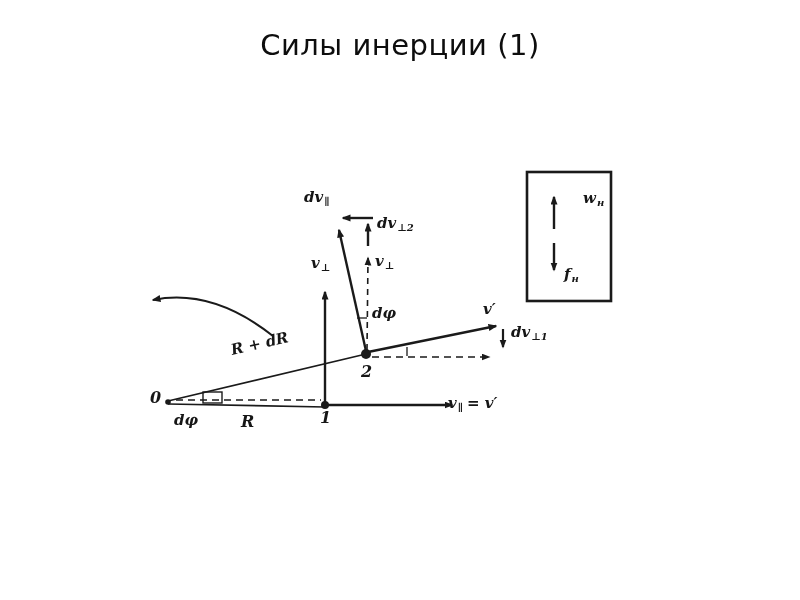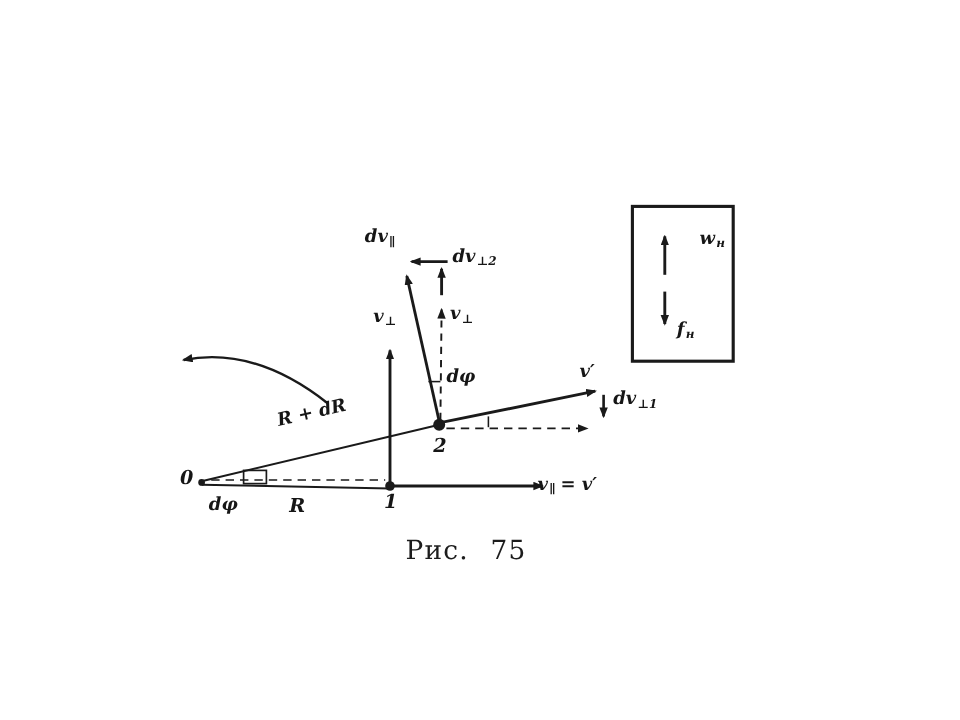--- a/index.html
+++ b/index.html
@@ -50,20 +50,21 @@
     word-spacing:10px;
     letter-spacing:1px;
   }
   .num{font-size:16px;}
 </style>
 </head>
 <body>
 
 <div class="slide">
 
+  <div class="slide-title">Силы инерции (1)</div>
 
   <svg class="fig-svg" width="800" height="600" viewBox="0 0 800 600">
     <defs>
       <marker id="arr" markerWidth="9" markerHeight="8" refX="7.5" refY="3.5" orient="auto" markerUnits="userSpaceOnUse">
         <path d="M0,0 L9,3.5 L0,7 Z" fill="#1a1a1a"></path>
       </marker>
     </defs>
 
     <path d="M 273 336 Q 212 288 153 300" fill="none" stroke="#1a1a1a" stroke-width="2" marker-end="url(#arr)"></path>
 
@@ -90,21 +91,21 @@
     <line x1="373" y1="218" x2="343" y2="218" stroke="#1a1a1a" stroke-width="2.4" marker-end="url(#arr)"></line>
     <line x1="357" y1="318" x2="367" y2="318" stroke="#1a1a1a" stroke-width="1.3"></line>
 
     <rect x="527" y="172" width="84" height="129" fill="#ffffff" stroke="#1a1a1a" stroke-width="2.6"></rect>
     <line x1="554" y1="229" x2="554" y2="197" stroke="#1a1a1a" stroke-width="2.4" marker-end="url(#arr)"></line>
     <line x1="554" y1="243" x2="554" y2="270" stroke="#1a1a1a" stroke-width="2.4" marker-end="url(#arr)"></line>
   </svg>
 
   <span class="lbl" style="left:304px;top:190px"><span>dv</span><sub>∥</sub></span>
 
-  <span class="lbl" style="left:377px;top:206px"><span>dv</span><sub>⊥2</sub></span>
+  <span class="lbl" style="left:377px;top:216px"><span>dv</span><sub>⊥2</sub></span>
 
   <span class="lbl" style="left:311px;top:256px"><span>v</span><sub>⊥</sub></span>
 
   <span class="lbl" style="left:375px;top:254px"><span>v</span><sub>⊥</sub></span>
 
   <span class="lbl" style="left:372px;top:306px">dφ</span>
 
   <span class="lbl" style="left:483px;top:302px">v′</span>
 
   <span class="lbl" style="left:511px;top:325px"><span>dv</span><sub>⊥1</sub></span>
@@ -116,15 +117,14 @@
   <span class="lbl num" style="left:150px;top:390px">0</span>
 
   <span class="lbl" style="left:174px;top:413px">dφ</span>
   <span class="lbl num" style="left:241px;top:414px">R</span>
   <span class="lbl lbl-rotated" style="left:233px;top:343px">R + dR</span>
 
   <span class="lbl" style="left:583px;top:191px"><span>w</span><sub>н</sub></span>
 
   <span class="lbl" style="left:564px;top:267px"><span>f</span><sub>н</sub></span>
 
-  <div class="fig-caption">Рис. 75</div>
 
 </div>
 
 </body></html>

